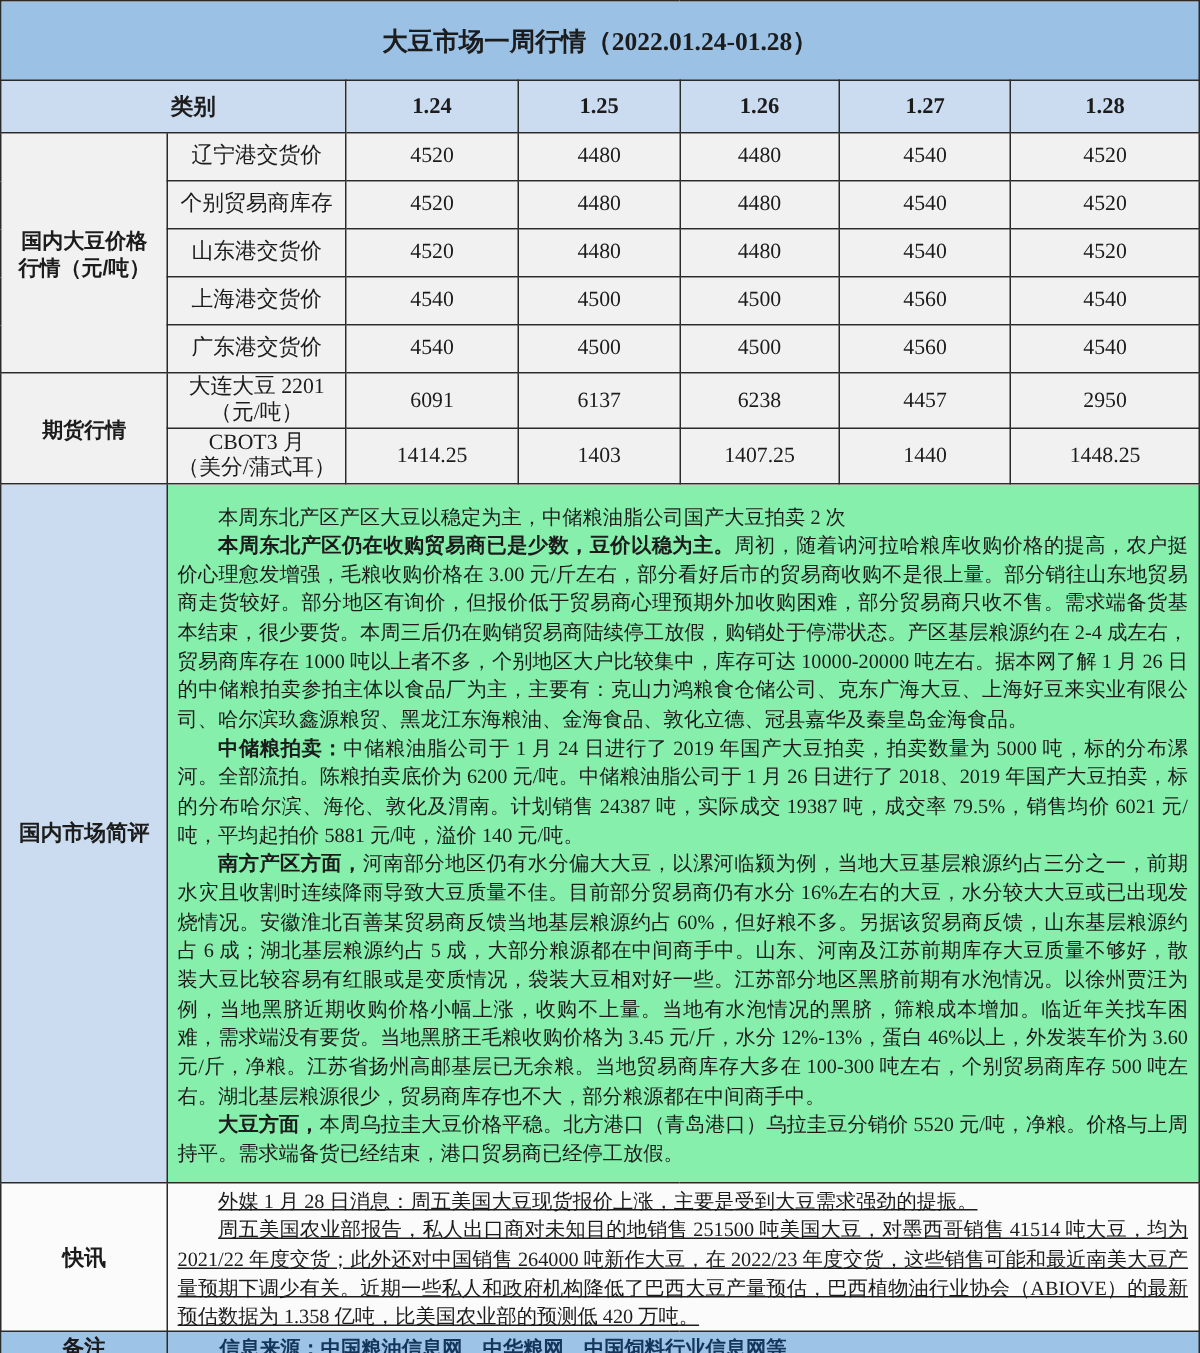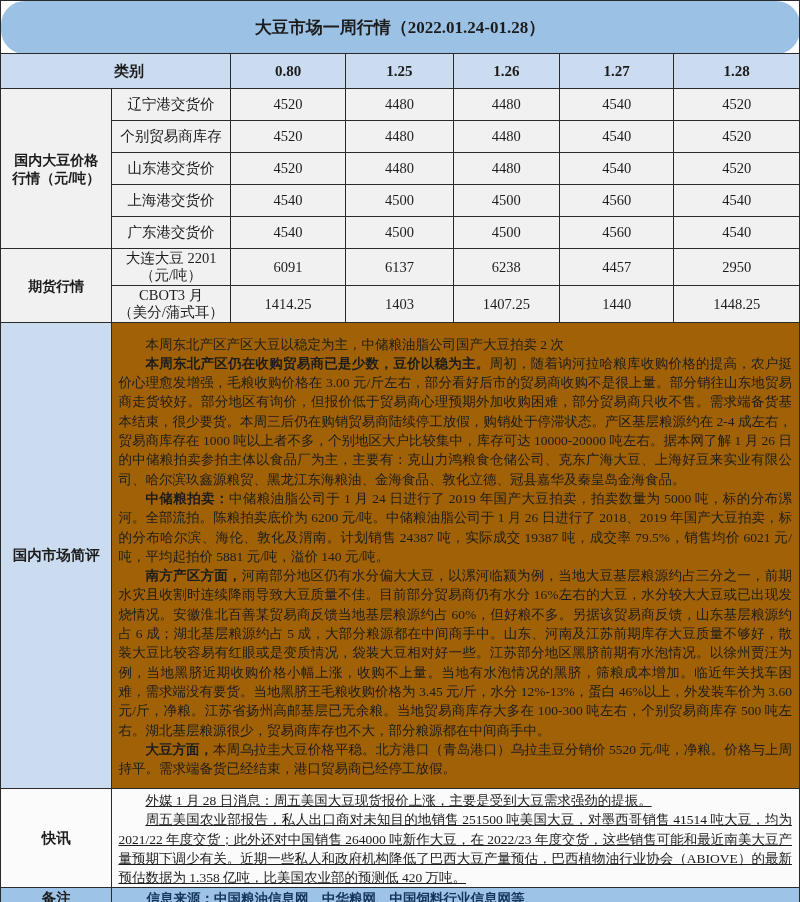--- a/index.html
+++ b/index.html
@@ -13,41 +13,41 @@
     border-collapse:collapse;table-layout:fixed;
     width:800px;box-sizing:border-box;
   }
   table.market td{
     border:1px solid #2a2a2a;overflow:hidden;box-sizing:border-box;
     vertical-align:middle;
   }
   
   .title-cell{
     background:#9bc1e5;text-align:center;font-weight:bold;
-    font-size:17px;height:53px;border-bottom:2px solid #111;border-radius:24px;
+    font-size:17px;height:53px;border-bottom:2px solid #111;
   }
   .hdr{background:#ccdcf0;text-align:center;font-weight:bold;height:35px;border-bottom:2px solid #111;}
   .hdr-cat{font-family:"Liberation Sans","DejaVu Sans",sans-serif;font-size:15px;padding-left:28px;}
   .hdr-date{font-size:15px;}
   .sec-label{
     background:#f1f1f1;text-align:center;
     font-family:"Liberation Sans","DejaVu Sans",sans-serif;
     font-weight:bold;font-size:14px;white-space:pre-line;line-height:18px;
   }
   .row-label{background:#f1f1f1;text-align:center;font-size:14.5px;white-space:pre-line;line-height:17px;}
   .val{background:#f1f1f1;text-align:center;font-size:14.5px;}
   tr.price-row{height:32px;}
   tr.fut-row{height:30px;}
   .blue-label{
     background:#cbdcf0;text-align:center;
     font-family:"Liberation Sans","DejaVu Sans",sans-serif;
     font-weight:bold;font-size:14.5px;margin-left:28px;
   }
   .commentary-cell{
-    background:#a16207;vertical-align:top;
+    background:#86efac;vertical-align:top;
     padding:2px 7px 0 6px;height:466px;
   }
   .commentary-cell p, .news-cell p{
     margin:0;text-indent:2em;text-align:justify;
     font-size:13.5px;line-height:19.3px;
   }
   .news-label{
     background:#fbfbfb;text-align:center;
     font-family:"Liberation Sans","DejaVu Sans",sans-serif;
     font-weight:bold;font-size:14.5px;
@@ -80,21 +80,21 @@
       <col style="width:125px">
     </colgroup>
 
     <tbody>
         <tr>
       <td colspan="7" class="title-cell">大豆市场一周行情（2022.01.24-01.28）</td>
     </tr>
 
     <tr>
       <td colspan="2" class="hdr hdr-cat">类别</td>
-      <td class="hdr hdr-date">0.80</td>
+      <td class="hdr hdr-date">1.24</td>
       <td class="hdr hdr-date">1.25</td>
       <td class="hdr hdr-date">1.26</td>
       <td class="hdr hdr-date">1.27</td>
       <td class="hdr hdr-date">1.28</td>
     </tr>
 
     <tr class="price-row">
       <td rowspan="5" class="sec-label">国内大豆价格
 行情（元/吨）</td>
       <td class="row-label">辽宁港交货价</td>

